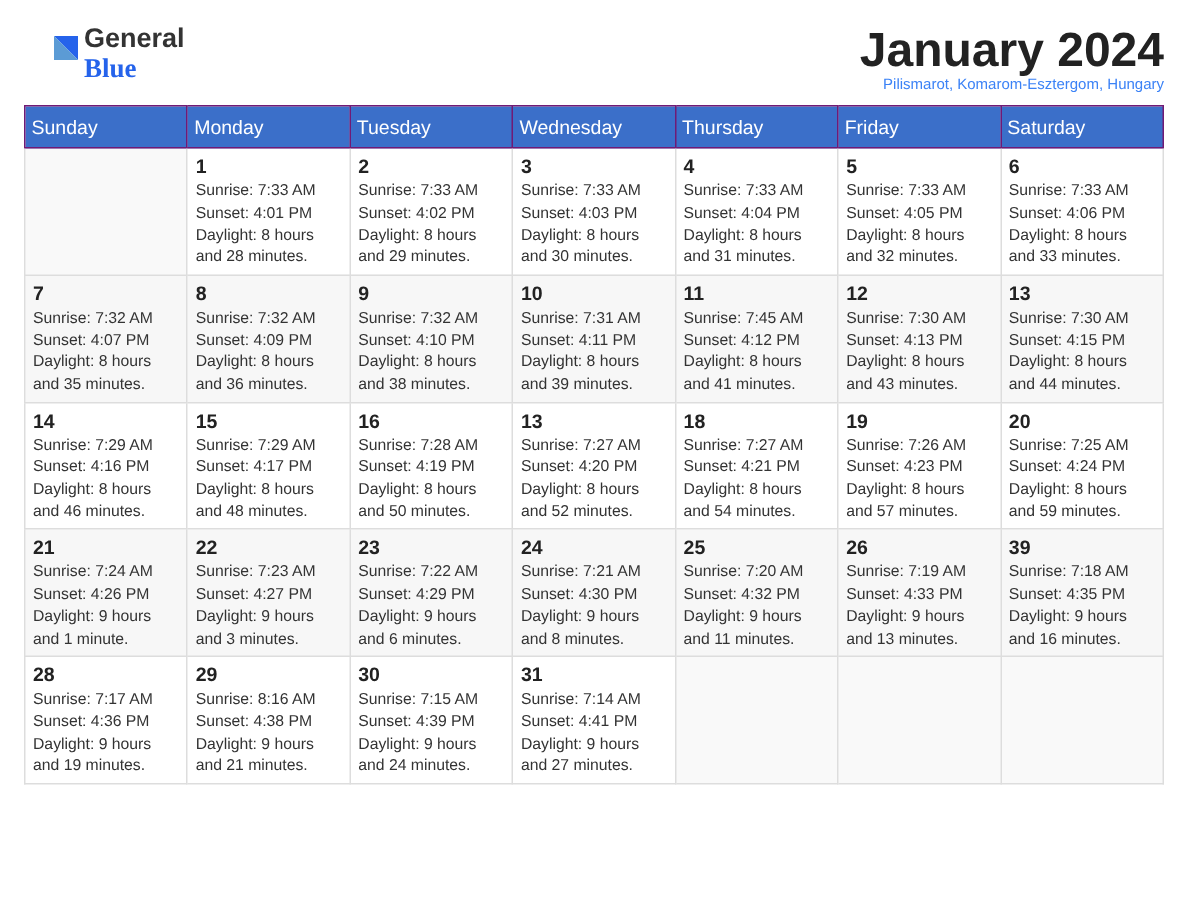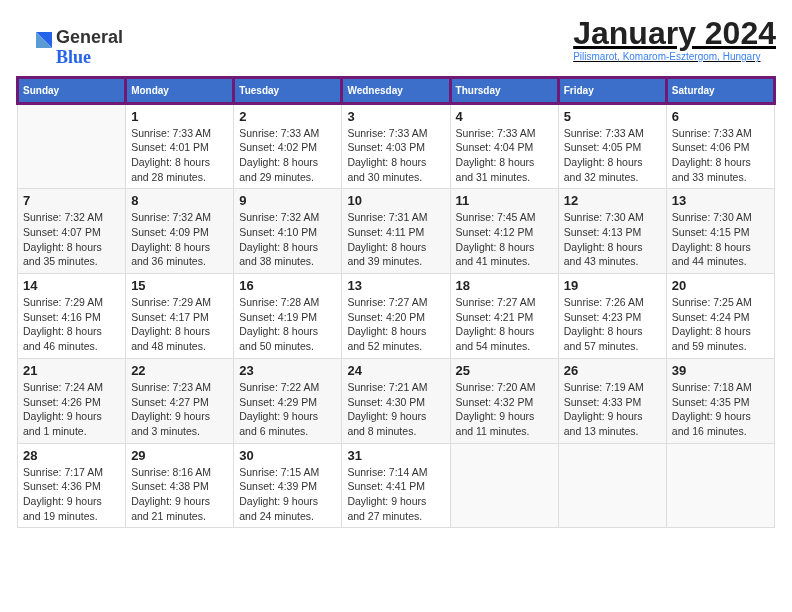--- a/index.html
+++ b/index.html
@@ -11,61 +11,60 @@
       padding: 16px;
     }
     .header {
       display: flex;
       justify-content: space-between;
       align-items: flex-start;
       margin-bottom: 8px;
     }
     .logo {
       display: flex;
-      align-items: flex-start;
+      align-items: flex-end;
       gap: 4px;
-      margin-top: 12px;
     }
     .logo-text {
       font-size: 18px;
       font-weight: bold;
       line-height: 1.1;
     }
     .logo-general { color: #333; }
     .logo-blue { color: #2563eb; font-family: Liberation Serif, serif; }
     .logo-icon {
       width: 36px;
       height: 36px;
     }
     .title-block {
-      text-decoration: underline;
+      text-align: right;
     }
     .month-title {
       font-size: 32px;
       font-weight: bold;
       color: #222;
       line-height: 1.1;
     }
     .subtitle {
       font-size: 10px;
       color: #3b82f6;
     }
     table {
       width: 100%;
       border-collapse: collapse;
       table-layout: fixed;
     }
     thead tr th {
       background-color: #3b6fc9;
       color: #fff;
-      font-size: 10px;
-      font-weight: bold;
+      font-size: 13px;
+      font-weight: normal;
       padding: 6px 4px;
       text-align: left;
-      border: 3px solid #701a75;
+      border: 1px solid #701a75;
     }
     tbody tr td {
       border: 1px solid #ddd;
       vertical-align: top;
       padding: 4px 5px;
       font-size: 11px;
       color: #222;
       height: 80px;
       background: #fff;
     }

